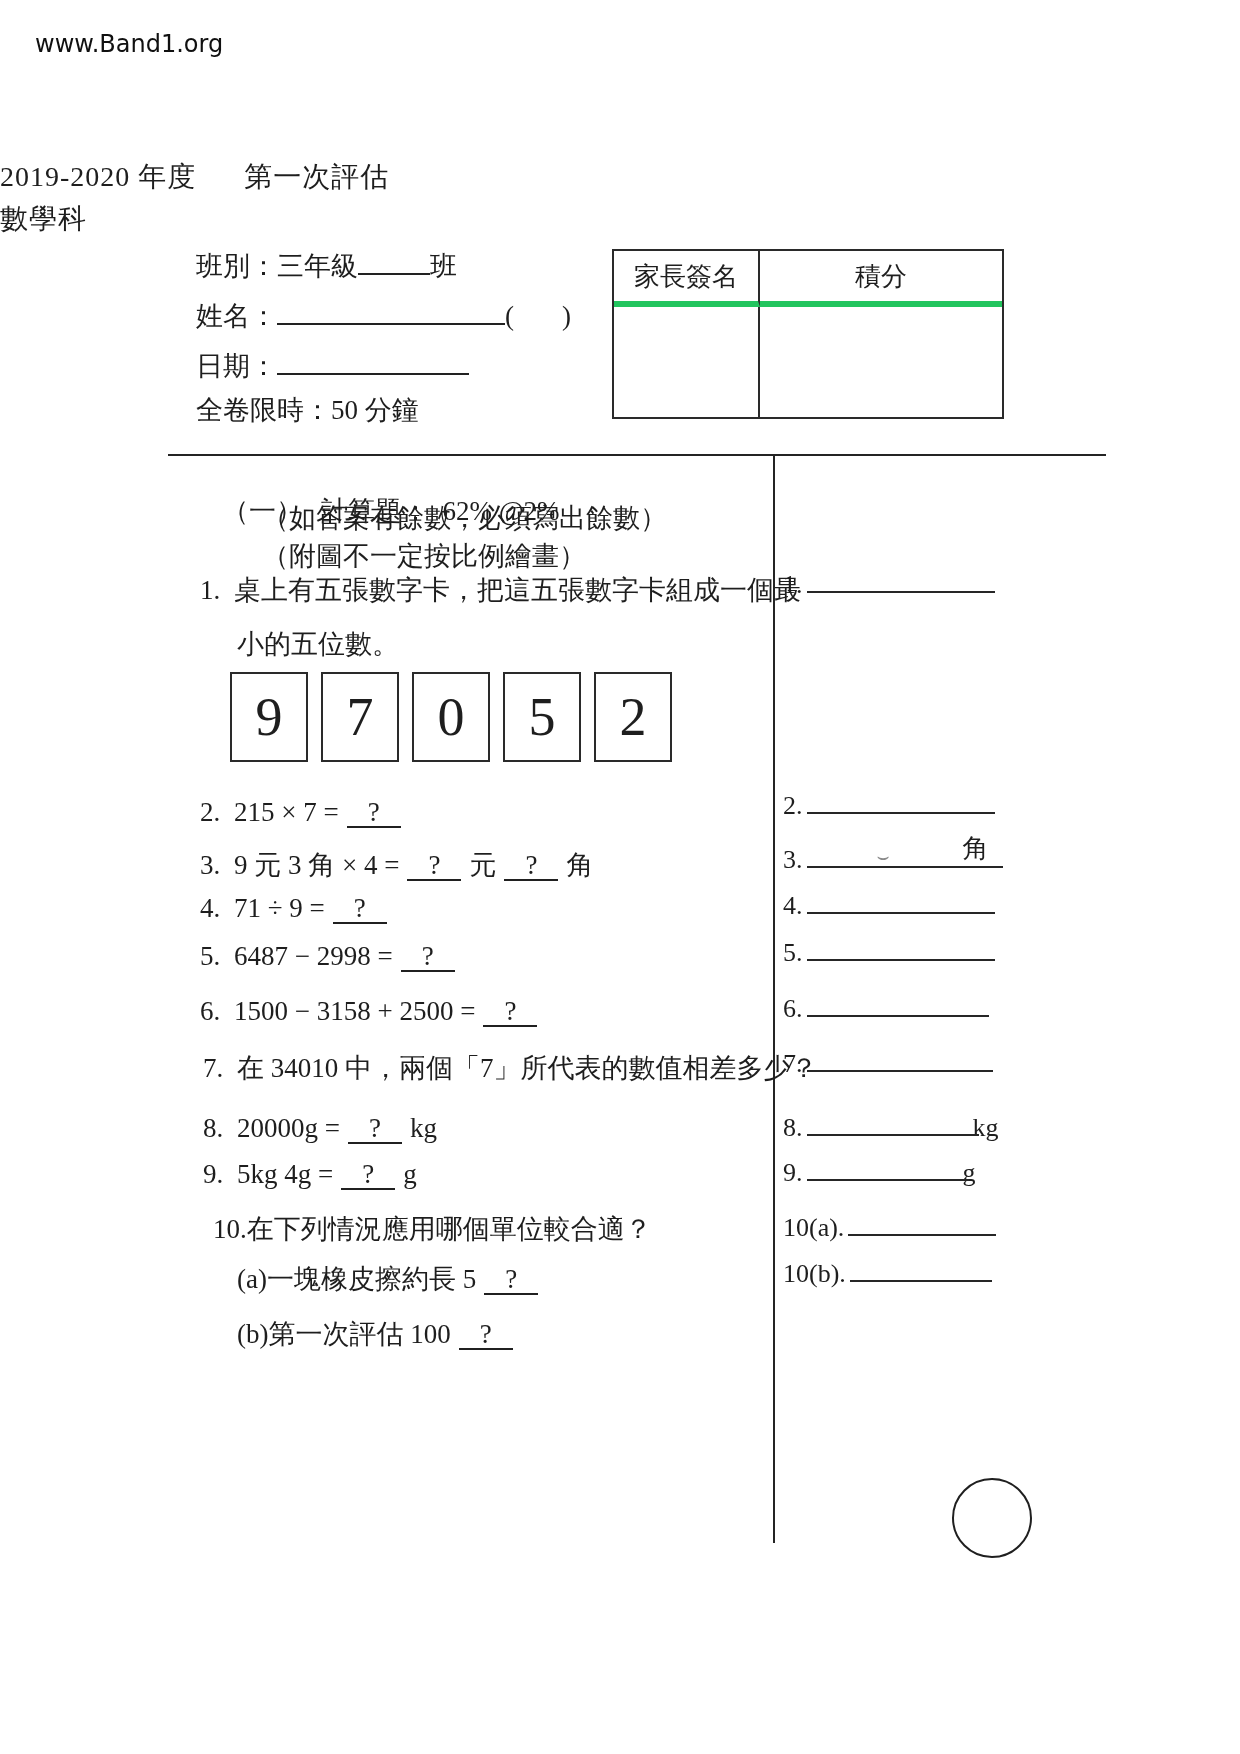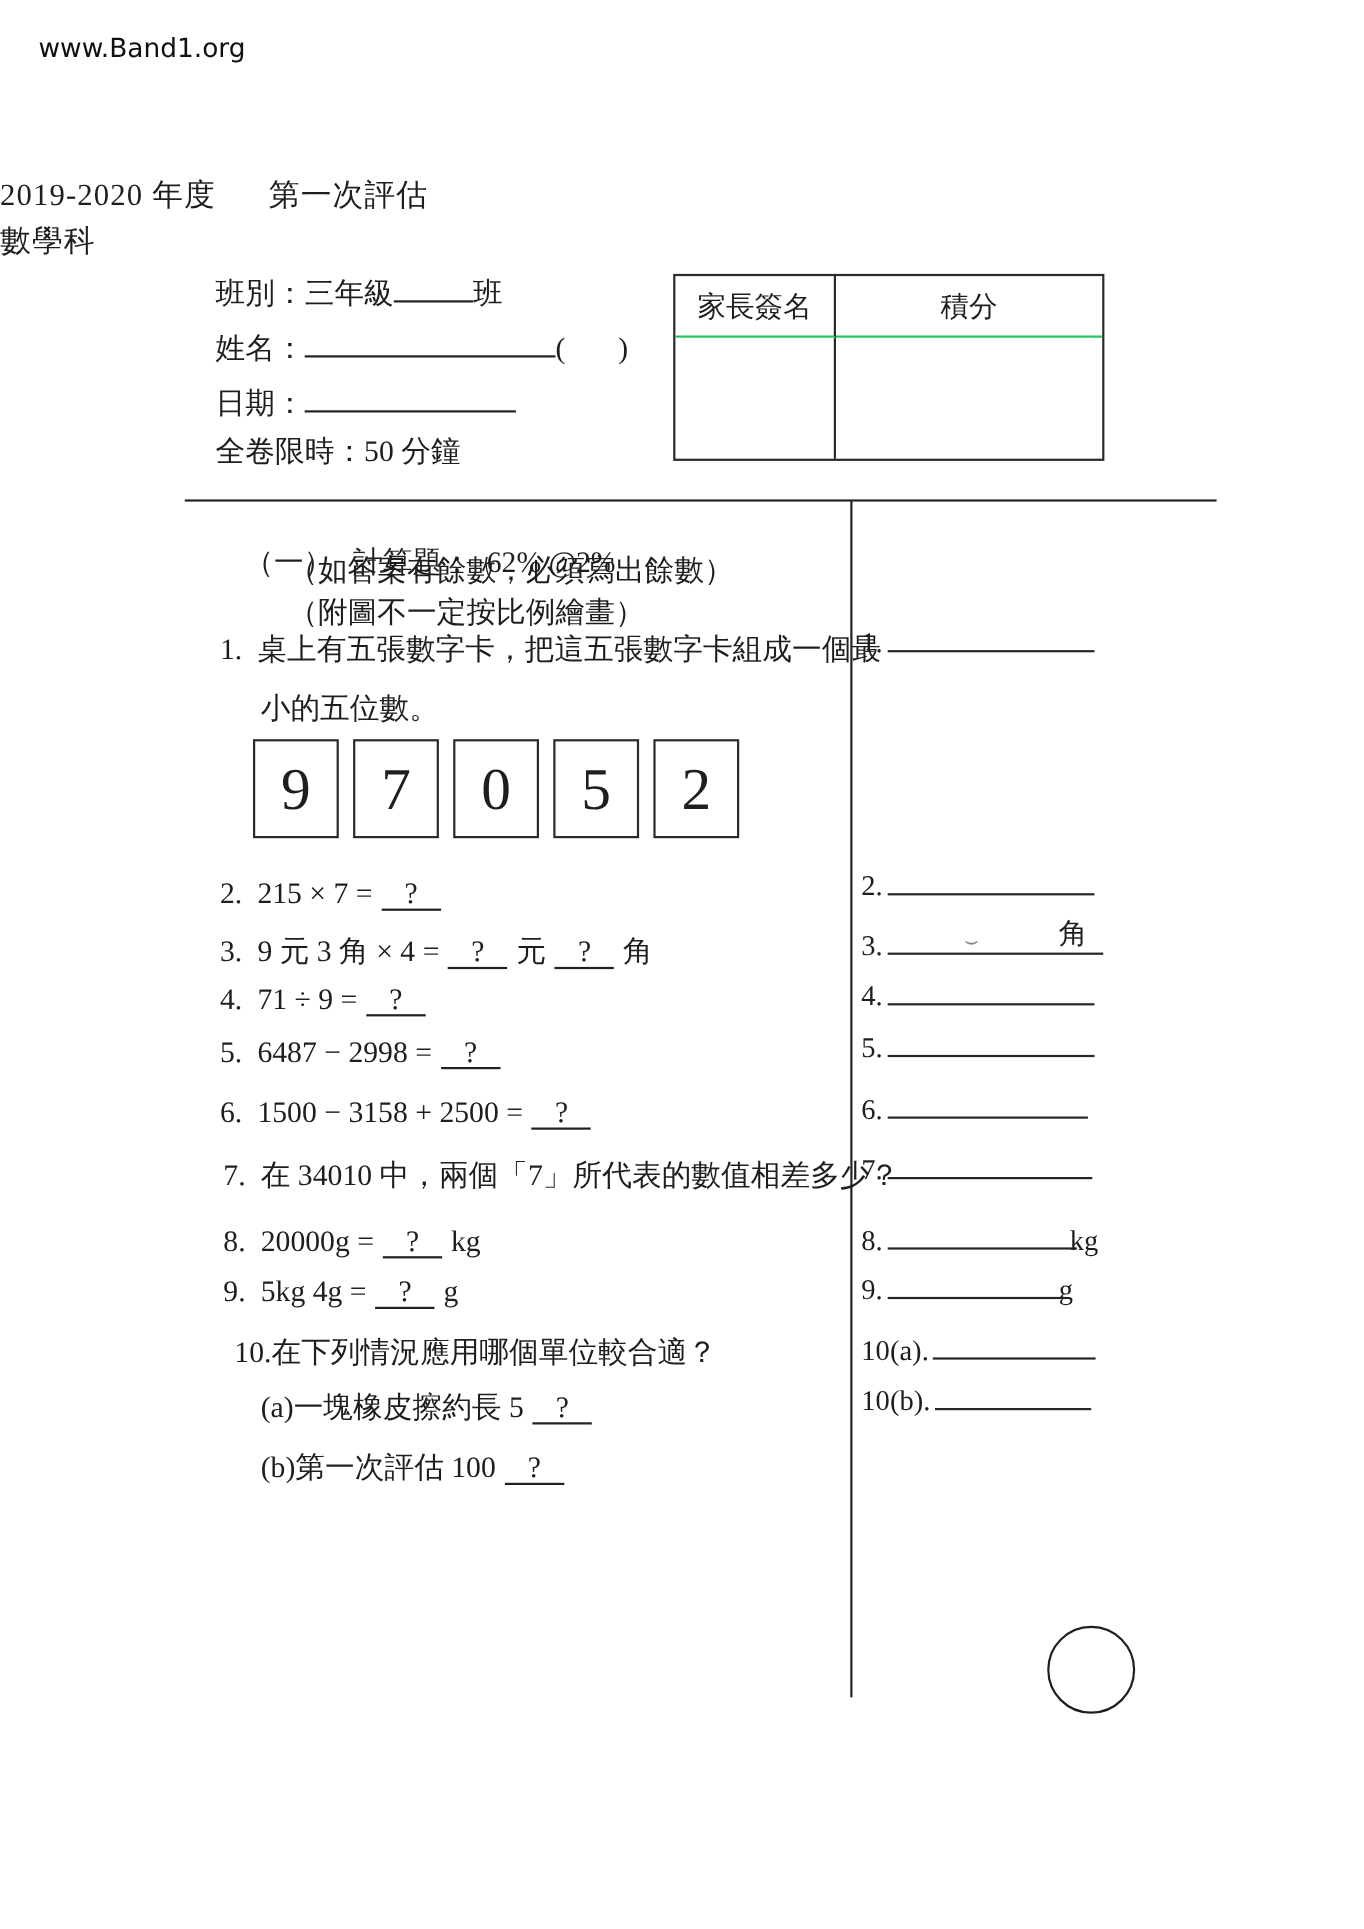--- a/index.html
+++ b/index.html
@@ -18,21 +18,21 @@
   }
   .title{font-size:28px;letter-spacing:1px;white-space:pre;}
   .center-line{left:0;width:1126px;text-align:left;}
   .info-line{font-size:27px;white-space:nowrap;}
   .uline{display:inline-block;border-bottom:2.5px solid #222;vertical-align:baseline;height:1em;}
   .sig-table{
     left:612px;top:249px;width:388px;height:166px;
     border:2.5px solid #2a2a2a;
     display:grid;grid-template-columns:146px auto;grid-template-rows:56px auto;
   }
-  .sig-cell{border-right:2px solid #2a2a2a;border-bottom:2px solid #22c55e;
+  .sig-cell{border-right:2px solid #2a2a2a;border-bottom:6px solid #22c55e;
     display:flex;align-items:center;justify-content:center;font-size:26px;}
   .sig-cell.last-col{border-right:none;}
   .sig-cell.body-row{border-bottom:none;}
   .rule-h{left:168px;top:454px;width:938px;border-top:2.5px solid #242424;}
   .rule-v{left:773px;top:455px;height:1088px;border-left:2px solid #242424;}
   .sec-head{font-size:27px;white-space:pre;}
   .q{font-size:27px;white-space:nowrap;}
   .qnum{display:inline-block;min-width:34px;}
   .qblank{
     display:inline-block;min-width:44px;padding:0 5px;margin:0 8px;

